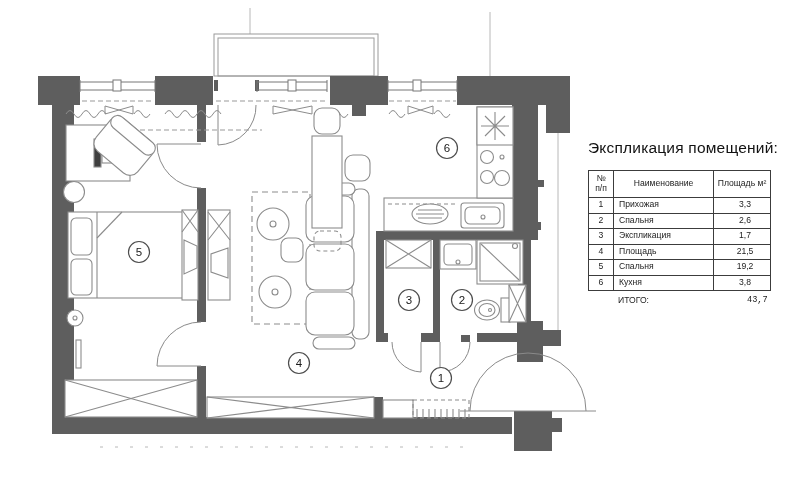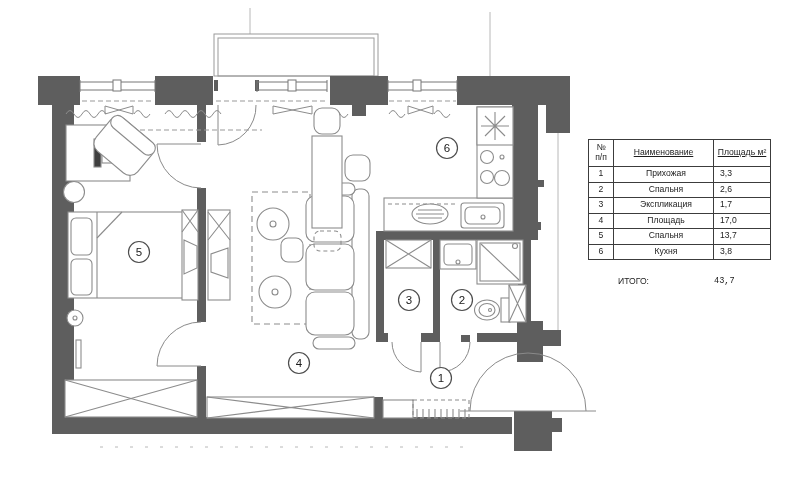--- a/index.html
+++ b/index.html
@@ -7,26 +7,26 @@
           font-family:"Liberation Sans",sans-serif;}
   .plan-svg{position:absolute;left:0;top:0;}
   svg text{font-family:"Liberation Sans",sans-serif;font-size:11.5px;fill:#1a1a1a;}
   
   .legend{position:absolute;left:562px;top:139px;width:230px;color:#000;}
   .legend-title{font-size:15.5px;color:#111;margin:0 0 13px 26px;letter-spacing:.2px;}
   .xtable{border-collapse:collapse;margin-left:26px;table-layout:fixed;width:181px;}
   .xtable td,.xtable th{border:1px solid #3c3c3c;font-weight:400;font-size:8.6px;
       color:#1c1c1c;vertical-align:middle;padding:0;line-height:1.15;}
   .col-num{width:24px;text-align:center;}
-  .col-name{width:99px;text-align:center;padding-left:5px !important;}
-  .col-area{width:56px;text-align:left;padding-left:6px !important;}
+  .col-name{width:99px;text-align:left;padding-left:5px !important;}
+  .col-area{width:56px;text-align:center;padding-left:6px !important;}
   .xtable thead th{height:26px;text-align:center;}
-  .xtable thead .col-name,.xtable thead .col-area{text-align:center;padding-left:0 !important;text-decoration:underline;}
+  .xtable thead .col-name,.xtable thead .col-area{text-align:center;padding-left:0 !important;}
   .xtable tbody td{height:14.5px;}
-  .total-row{display:flex;margin:16px 0 0 26px;font-size:8.6px;color:#1c1c1c;}
+  .total-row{display:flex;margin:4px 0 0 26px;font-size:8.6px;color:#1c1c1c;gap:33px;}
   .total-row .t-label{margin-left:30px;width:95px;}
   .total-row .t-value{margin-left:1px;font-family:Liberation Mono, monospace;}
 </style>
 </head>
 <body>
 
 <div class="canvas">
 
   <svg class="plan-svg" width="800" height="482" viewBox="0 0 800 482">
 
@@ -286,20 +286,21 @@
         <text x="139" y="256" text-anchor="middle" stroke="none" fill="#1a1a1a">5</text>
       </g>
       <g>
         <circle cx="447" cy="148" r="10.5"></circle>
         <text x="447" y="152" text-anchor="middle" stroke="none" fill="#1a1a1a">6</text>
       </g>
     </g>
   </svg>
 
   <div class="legend">
+    <div class="legend-title">Экспликация помещений:</div>
     <table class="xtable">
       <thead>
         <tr>
           <th class="col-num">
             <span>№</span><br>
             <span>п/п</span>
           </th>
           <th class="col-name">Наименование</th>
           <th class="col-area">Площадь м²</th>
         </tr>
@@ -316,26 +317,26 @@
           <td class="col-area">2,6</td>
         </tr>
         <tr>
           <td class="col-num">3</td>
           <td class="col-name">Экспликация</td>
           <td class="col-area">1,7</td>
         </tr>
         <tr>
           <td class="col-num">4</td>
           <td class="col-name">Площадь</td>
-          <td class="col-area">17,0</td>
+          <td class="col-area">21,5</td>
         </tr>
         <tr>
           <td class="col-num">5</td>
           <td class="col-name">Спальня</td>
-          <td class="col-area">13,7</td>
+          <td class="col-area">19,2</td>
         </tr>
         <tr>
           <td class="col-num">6</td>
           <td class="col-name">Кухня</td>
           <td class="col-area">3,8</td>
         </tr>
       </tbody>
     </table>
     <div class="total-row">
       <span class="t-label">ИТОГО:</span>

